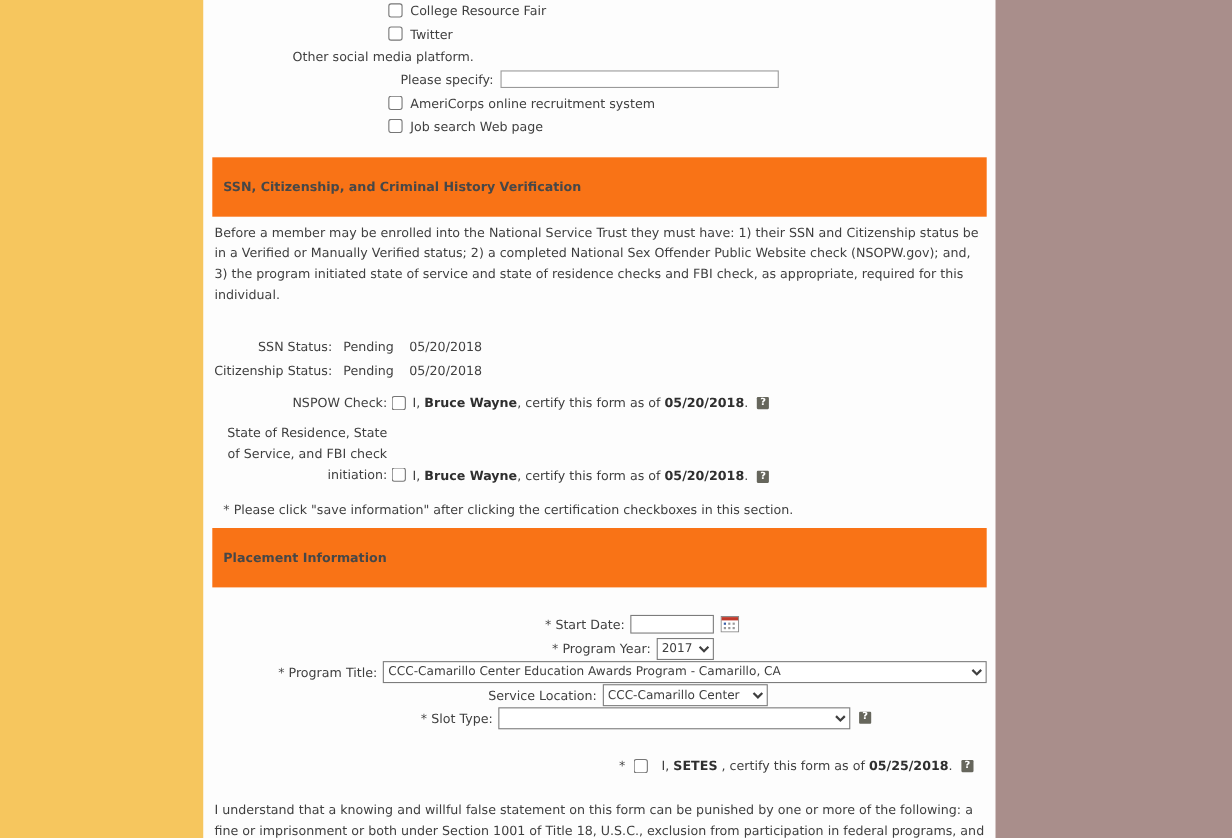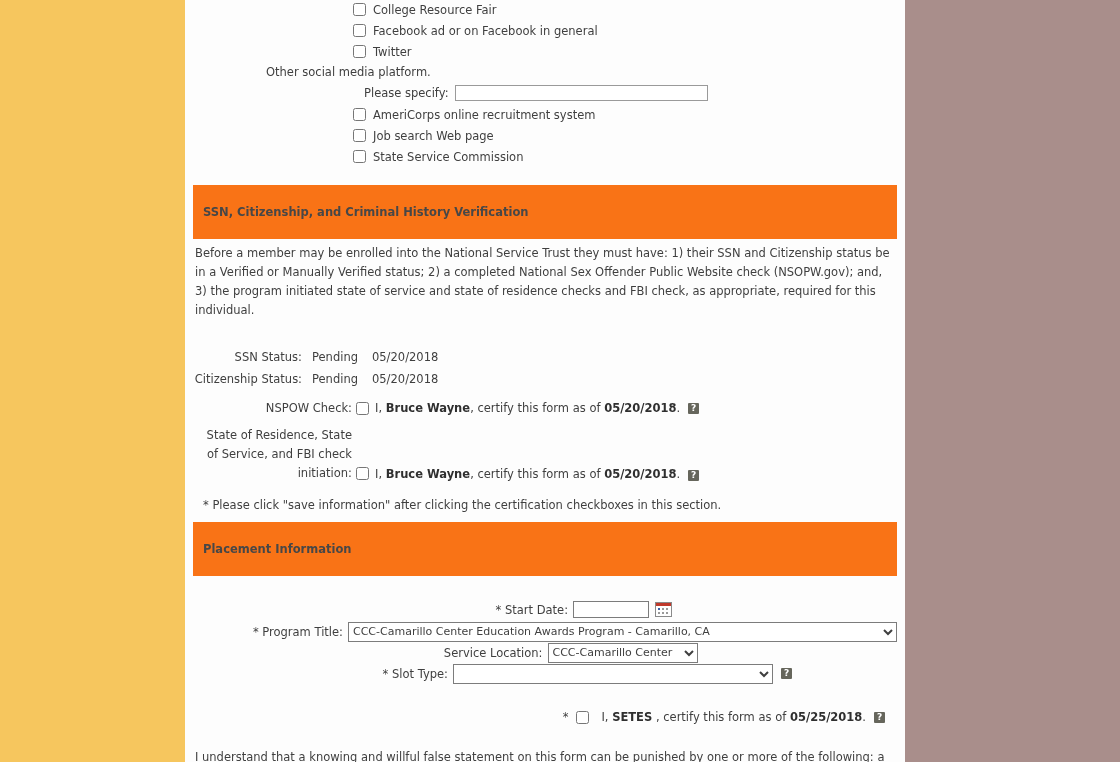--- a/index.html
+++ b/index.html
@@ -101,45 +101,37 @@
 
 <div class="content">
 
   <div class="checklist">
     <div class="check-row">
       <input type="checkbox" style="">
       <span class="cb-label">College Resource Fair</span>
     </div>
     <div class="check-row">
       <input type="checkbox" style="">
-      <span class="cb-label">Facebook ad or on Facebook in general</span>
-    </div>
-    <div class="check-row">
-      <input type="checkbox" style="">
       <span class="cb-label">Twitter</span>
     </div>
 
     <div class="other-label">Other social media platform.</div>
 
     <div class="specify-row">
       <span>Please specify:</span>
       <input type="text" value="" style="">
     </div>
 
     <div class="check-row">
       <input type="checkbox" style="">
       <span class="cb-label">AmeriCorps online recruitment system</span>
     </div>
     <div class="check-row">
       <input type="checkbox" style="">
       <span class="cb-label">Job search Web page</span>
-    </div>
-    <div class="check-row">
-      <input type="checkbox" style="">
-      <span class="cb-label">State Service Commission</span>
     </div>
   </div>
 
   <div class="section-bar bar-ssn">SSN, Citizenship, and Criminal History Verification</div>
 
   <div class="intro">Before a member may be enrolled into the National Service Trust they must have: 1) their SSN and Citizenship status be in a Verified or Manually Verified status; 2) a completed National Sex Offender Public Website check (NSOPW.gov); and, 3) the program initiated state of service and state of residence checks and FBI check, as appropriate, required for this individual.</div>
 
   <div class="form-row row-ssn">
     <div class="label-col">SSN Status:</div>
     <span class="val-pending">Pending</span>
@@ -188,20 +180,26 @@
             <rect x="7" y="6" width="2" height="2" fill="#9a9a9a"></rect>
             <rect x="11" y="6" width="2" height="2" fill="#9a9a9a"></rect>
             <rect x="3" y="10" width="2" height="2" fill="#9a9a9a"></rect>
             <rect x="7" y="10" width="2" height="2" fill="#9a9a9a"></rect>
             <rect x="11" y="10" width="2" height="2" fill="#9a9a9a"></rect>
           </svg>
         </span>
       </span>
     </div>
 
+    <div class="p-row">
+      <div class="p-label">* Program Year:</div>
+      <select class="sel-year">
+        <option selected="">2017</option>
+      </select>
+    </div>
 
     <div class="p-row">
       <div class="p-label">* Program Title:</div>
       <select class="sel-title">
         <option selected="">CCC-Camarillo Center Education Awards Program - Camarillo, CA</option>
       </select>
     </div>
 
     <div class="p-row">
       <div class="p-label">Service Location:</div>

